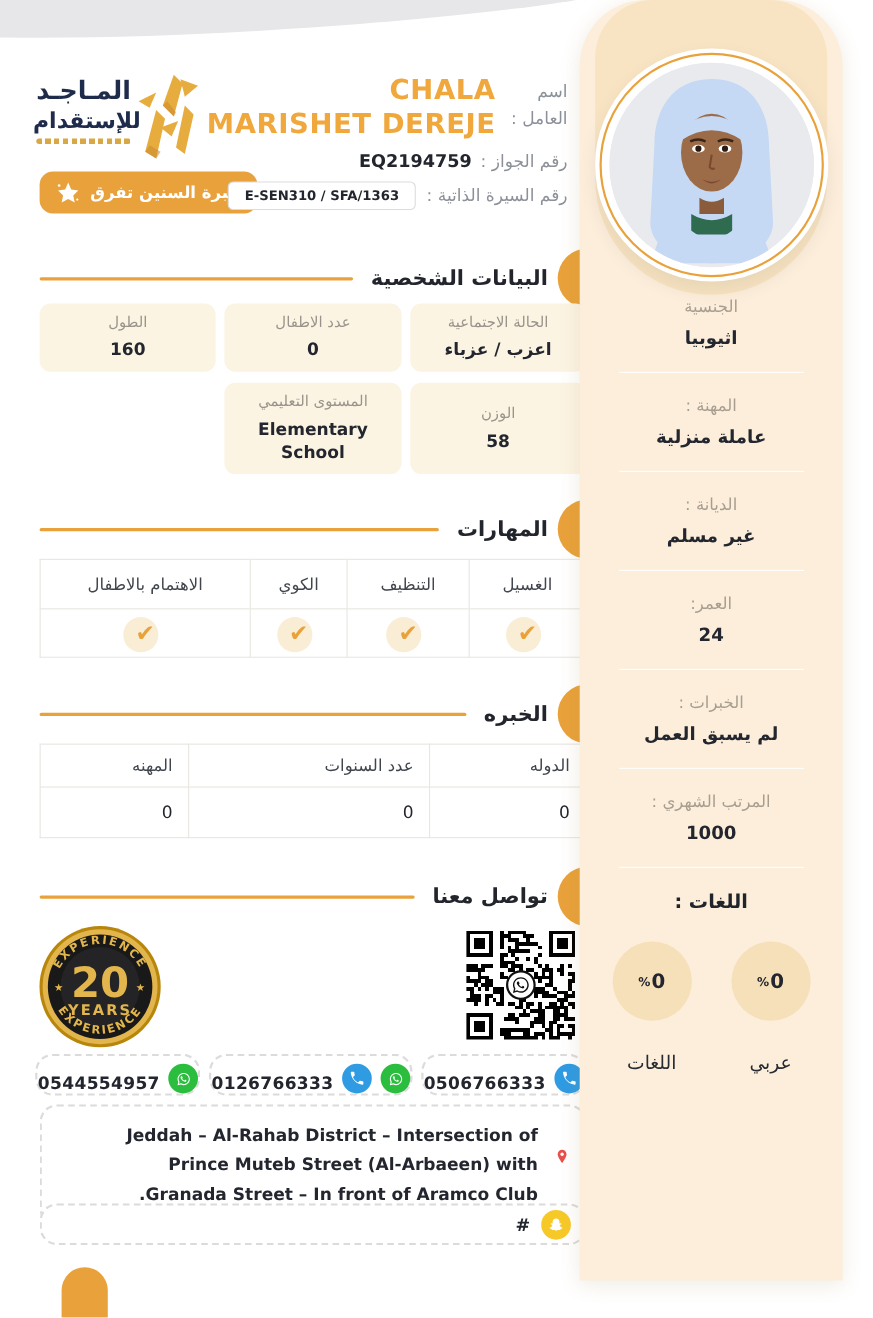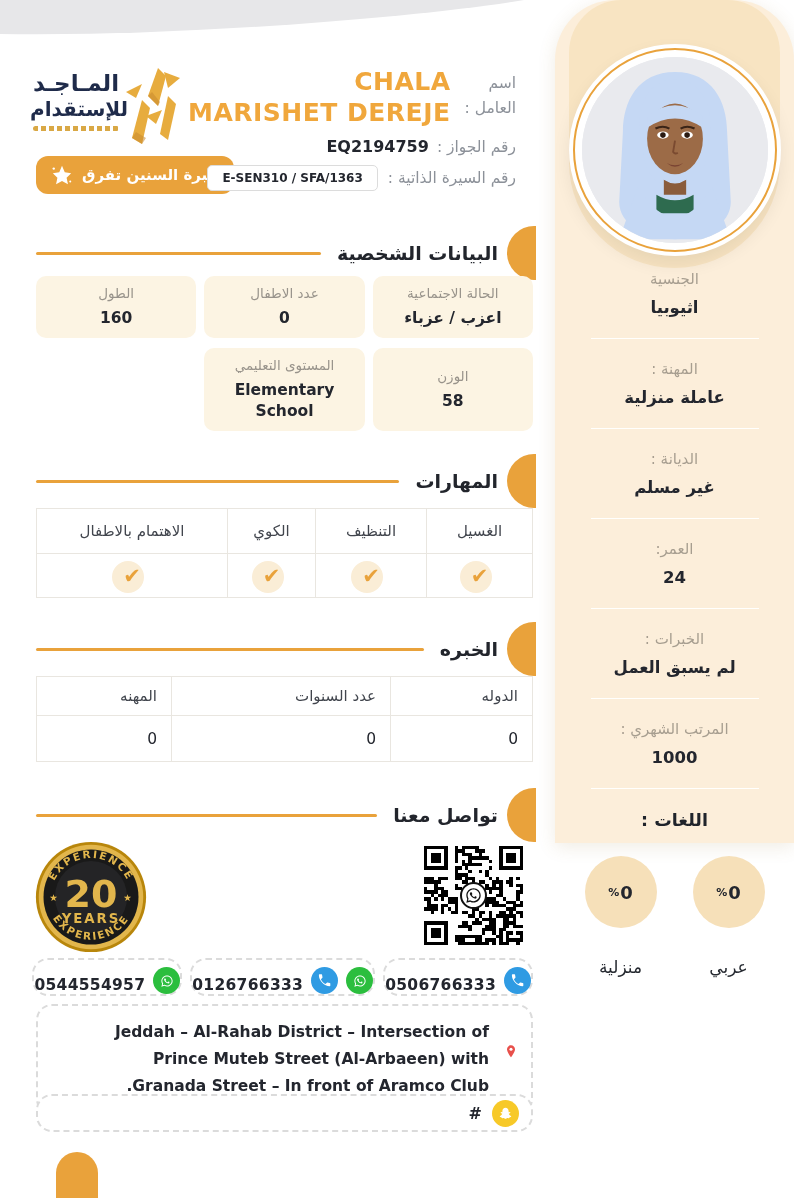--- a/index.html
+++ b/index.html
@@ -90,21 +90,21 @@
 
   .snap-box{position:absolute;top:1094px;left:20px;width:497px;height:38px;border:2px dashed var(--dash);
     border-radius:16px;background:#fff;display:flex;align-items:center;justify-content:flex-end;gap:10px;padding:0 12px;}
   .snap-hash{color:var(--dark);font-weight:bold;font-size:16px;}
   .snap-circle{width:27px;height:27px;border-radius:50%;background:#F7C928;display:flex;align-items:center;justify-content:center;}
 
   .bottom-pill{position:absolute;left:40px;top:1152px;width:42px;height:46px;background:var(--orange);
     border-radius:22px 22px 0 0;}
 
   
-  .sidebar{position:absolute;left:555px;top:0;width:239px;height:843px;background:var(--cream);
+  .sidebar{position:absolute;left:527px;top:0;width:239px;height:1164px;background:var(--cream);
     border-radius:60px 60px 0 0;box-shadow:0 4px 18px rgba(150,120,60,.14);}
   .side-blob{position:absolute;top:0;left:14px;right:14px;height:268px;background:var(--blob);
     border-radius:60px 60px 120px 120px;}
   .photo-wrap{position:absolute;top:44px;left:50%;transform:translateX(-50%);width:212px;height:212px;
     border-radius:50%;background:#fff;box-shadow:0 8px 18px rgba(0,0,0,.07);}
   .photo-ring{position:absolute;inset:4px;border:2px solid var(--orange);border-radius:50%;}
   .photo{position:absolute;inset:13px;border-radius:50%;overflow:hidden;background:#E9EAEE;}
   .photo svg{display:block;width:100%;height:100%;}
 
   .side-fields{position:absolute;top:270px;left:0;right:0;text-align:center;}
@@ -710,18 +710,18 @@
             <span class="lang-sign">%</span>
             <span class="lang-val">0</span>
           </div>
           <div class="lang-label">عربي</div>
         </div>
         <div class="lang-item">
           <div class="lang-circle">
             <span class="lang-sign">%</span>
             <span class="lang-val">0</span>
           </div>
-          <div class="lang-label">منزلية</div>
+          <div class="lang-label">اللغات</div>
         </div>
       </div>
     </div>
   </div>
 </div>
 
 </body></html>

